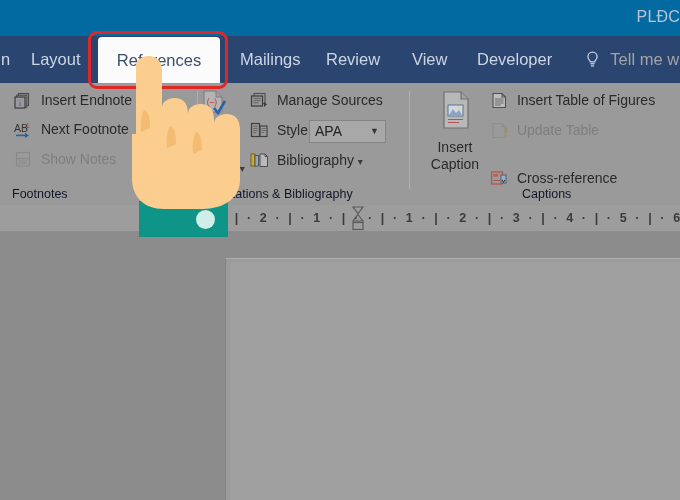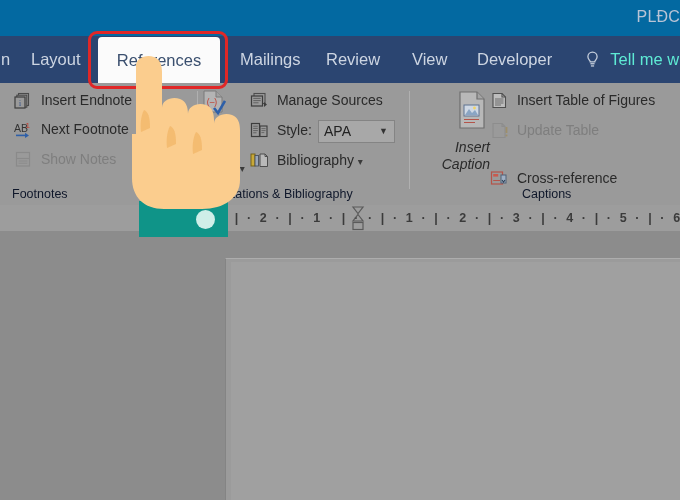--- a/index.html
+++ b/index.html
@@ -54,21 +54,21 @@
     background: #fbfbfb;
     color: #3a4f6e;
     border-top-left-radius: 4px;
     border-top-right-radius: 4px;
     height: 46px;
     top: 1px;
   }
   .tab-tellme {
     position: absolute;
     top: 0; height: 47px; line-height: 47px;
-    color: #5eead4;
+    color: #a3a3a3;
     font-size: 16.5px;
     white-space: nowrap;
   }
   .bulb {
     display: inline-block;
     vertical-align: -3px;
     margin-right: 6px;
   }
 
   
@@ -116,26 +116,25 @@
   }
   .cmd.dis { color: #7e7e7e; }
   .cmd .ic {
     display: inline-block;
     width: 19px; height: 17px;
     vertical-align: -4px;
     margin-right: 4px;
   }
   .bigcmd {
     position: absolute;
-    text-align: right;
+    text-align: center;
     font-size: 14px;
     color: #2a2a2a;
     line-height: 17px;
     white-space: nowrap;
-    font-style: italic;
   }
   .dd-caret { font-size: 10px; color: #3a3a3a; }
 
   .style-select {
     position: absolute;
     box-sizing: border-box;
     width: 77px; height: 23px;
     background: #a8a8a8;
     border: 1px solid #848484;
     font-size: 14px;
@@ -335,21 +334,21 @@
         <svg width="19" height="17" viewBox="0 0 19 17">
           <rect x="1.5" y="1.5" width="8" height="13" fill="none" stroke="#3d3d3d" stroke-width="1.2"></rect>
           <path d="M3.2 4.2 H7.8 M3.2 6.4 H7.8 M3.2 8.6 H7.8 M3.2 10.8 H6.5" stroke="#5a5a5a" stroke-width=".9"></path>
           <rect x="10" y="4" width="7" height="10.5" fill="#9a9a9a" stroke="#3d3d3d" stroke-width="1.1"></rect>
           <path d="M11.4 6.6 H15.6 M11.4 8.6 H15.6 M11.4 10.6 H14.3" stroke="#5a5a5a" stroke-width=".8"></path>
         </svg>
       </span>
       <span>Style:</span>
     </div>
 
-    <div class="style-select" style="left:120px; top:37px;">
+    <div class="style-select" style="left:111px; top:37px;">
       <span>APA</span>
       <span class="arw">▼</span>
     </div>
 
     <div class="cmd" style="left:52px; top:67px;">
       <span class="ic">
         <svg width="19" height="17" viewBox="0 0 19 17">
           <rect x="1" y="2" width="4" height="12" fill="#c8a93a" stroke="#6f5c13" stroke-width=".9"></rect>
           <rect x="5" y="3.5" width="3.5" height="10.5" fill="#9aa6b8" stroke="#49505c" stroke-width=".9"></rect>
           <path d="M10 2 H15 L17.5 4.5 V14.5 H10 Z" fill="#b9b9b9" stroke="#4d4d4d" stroke-width="1"></path>

